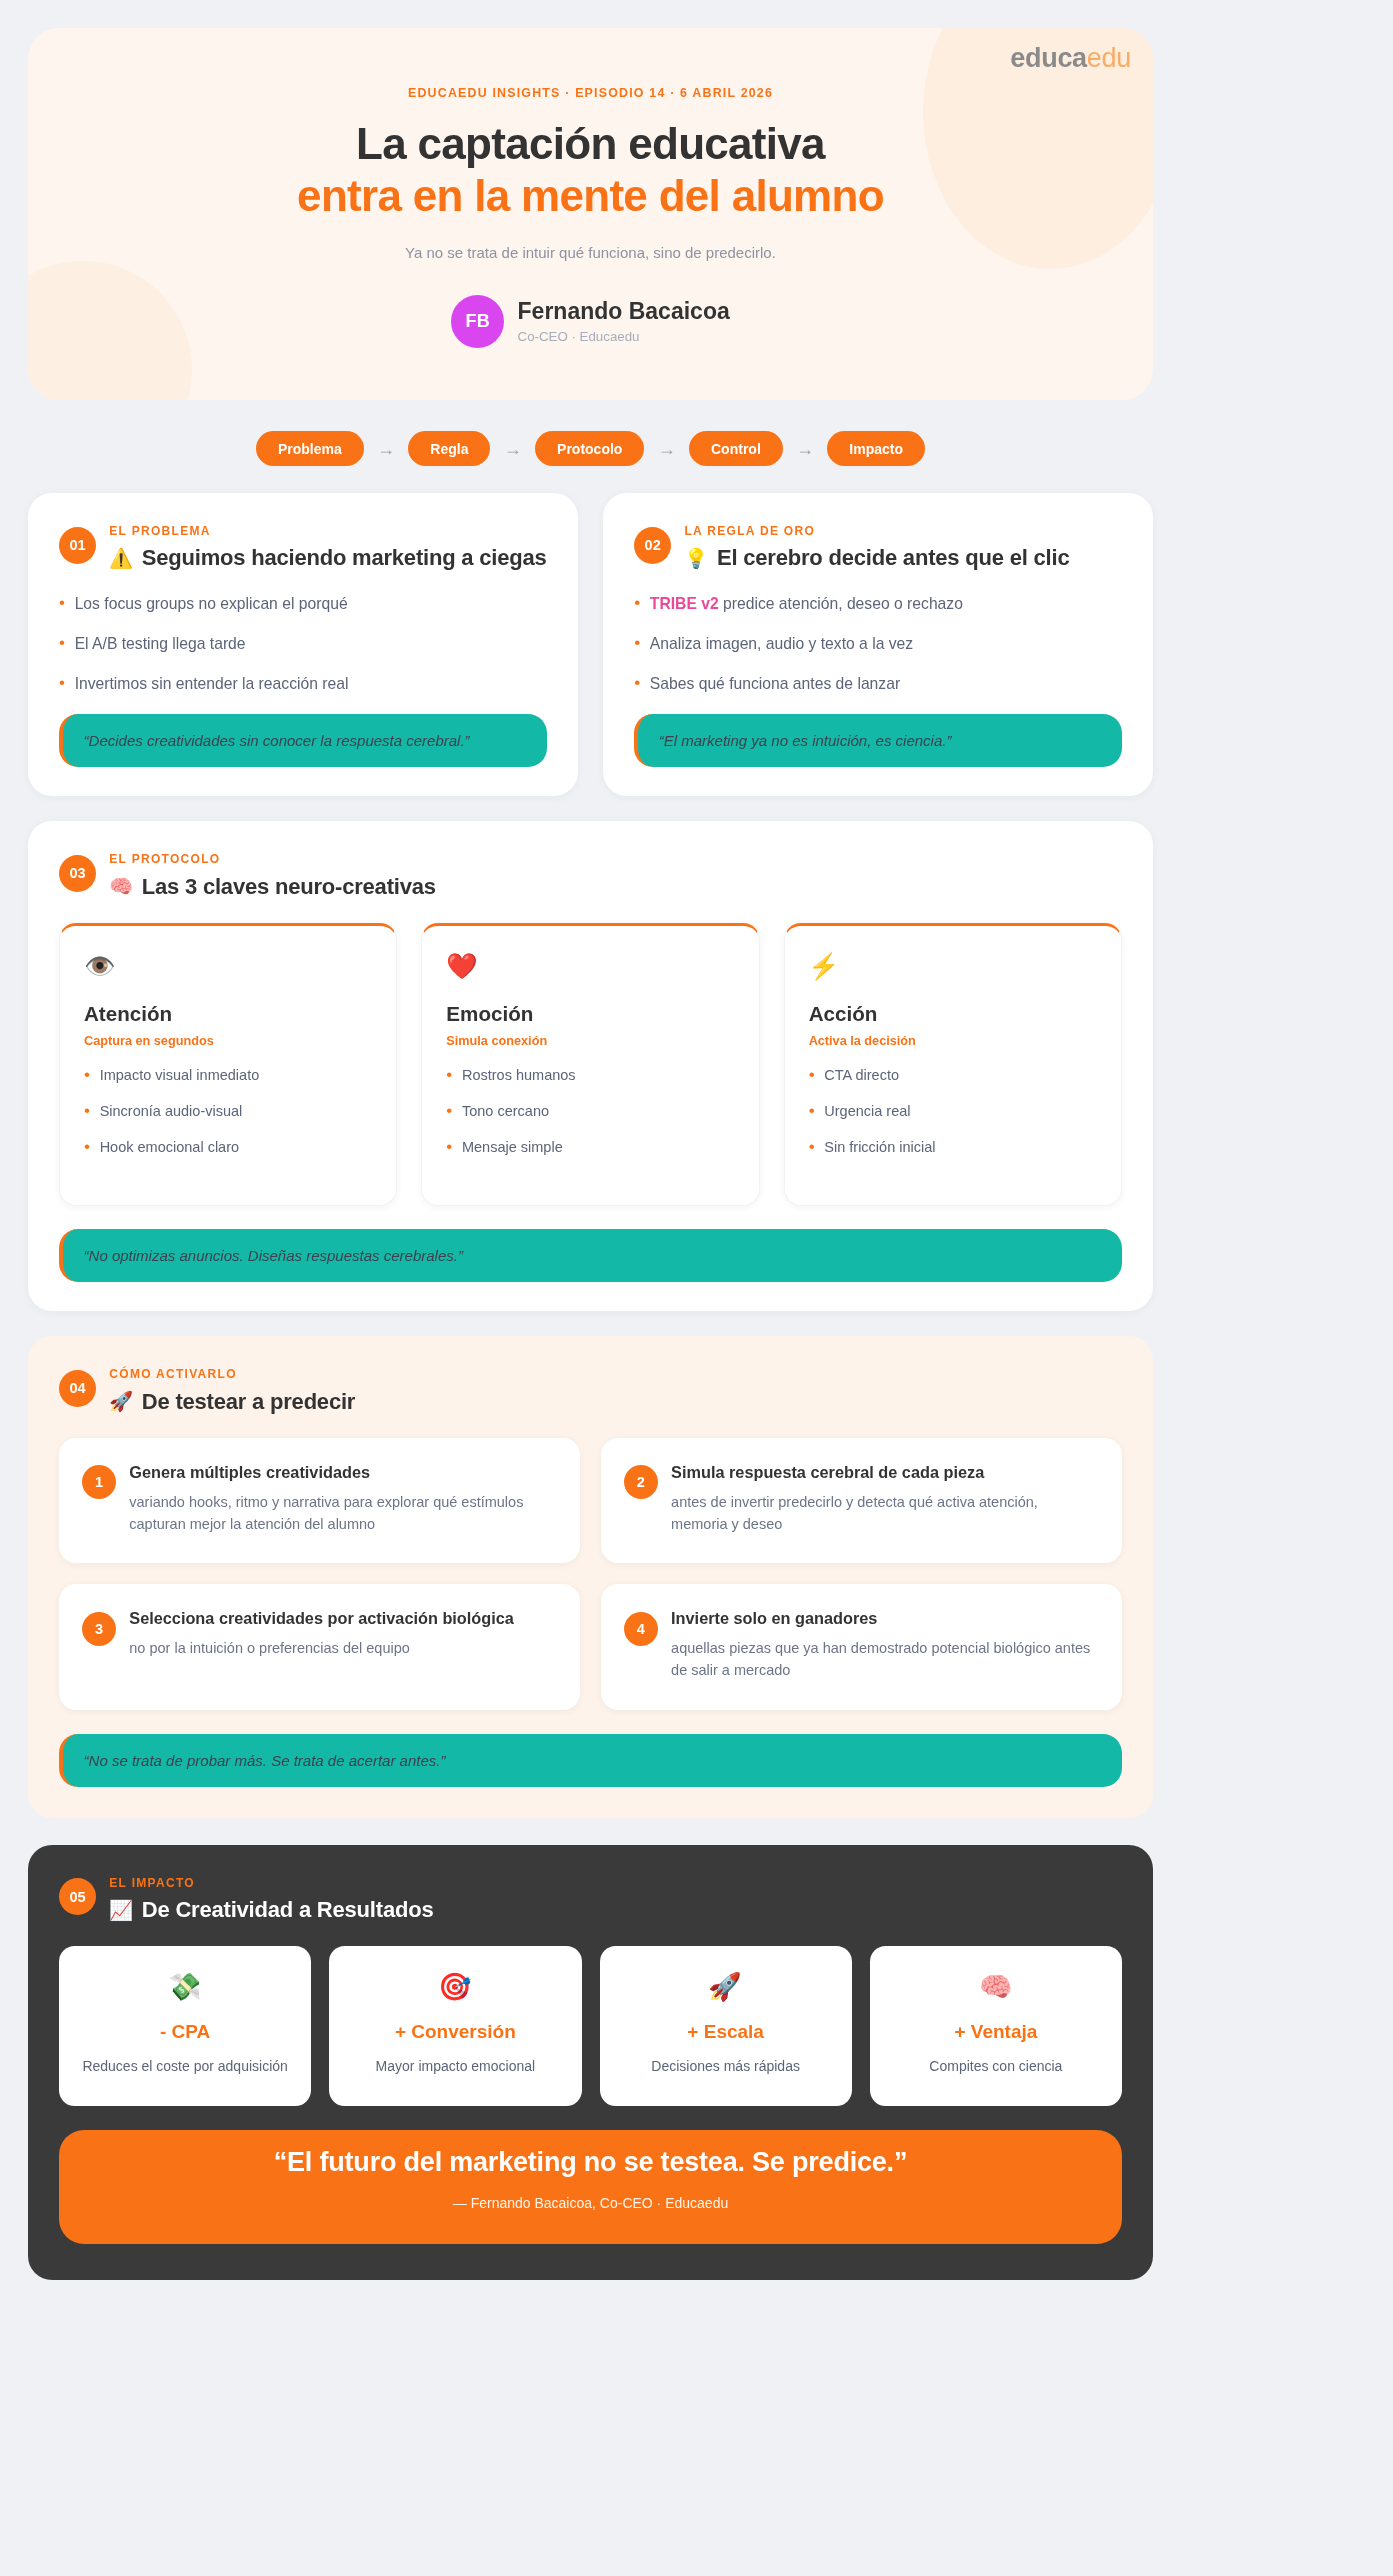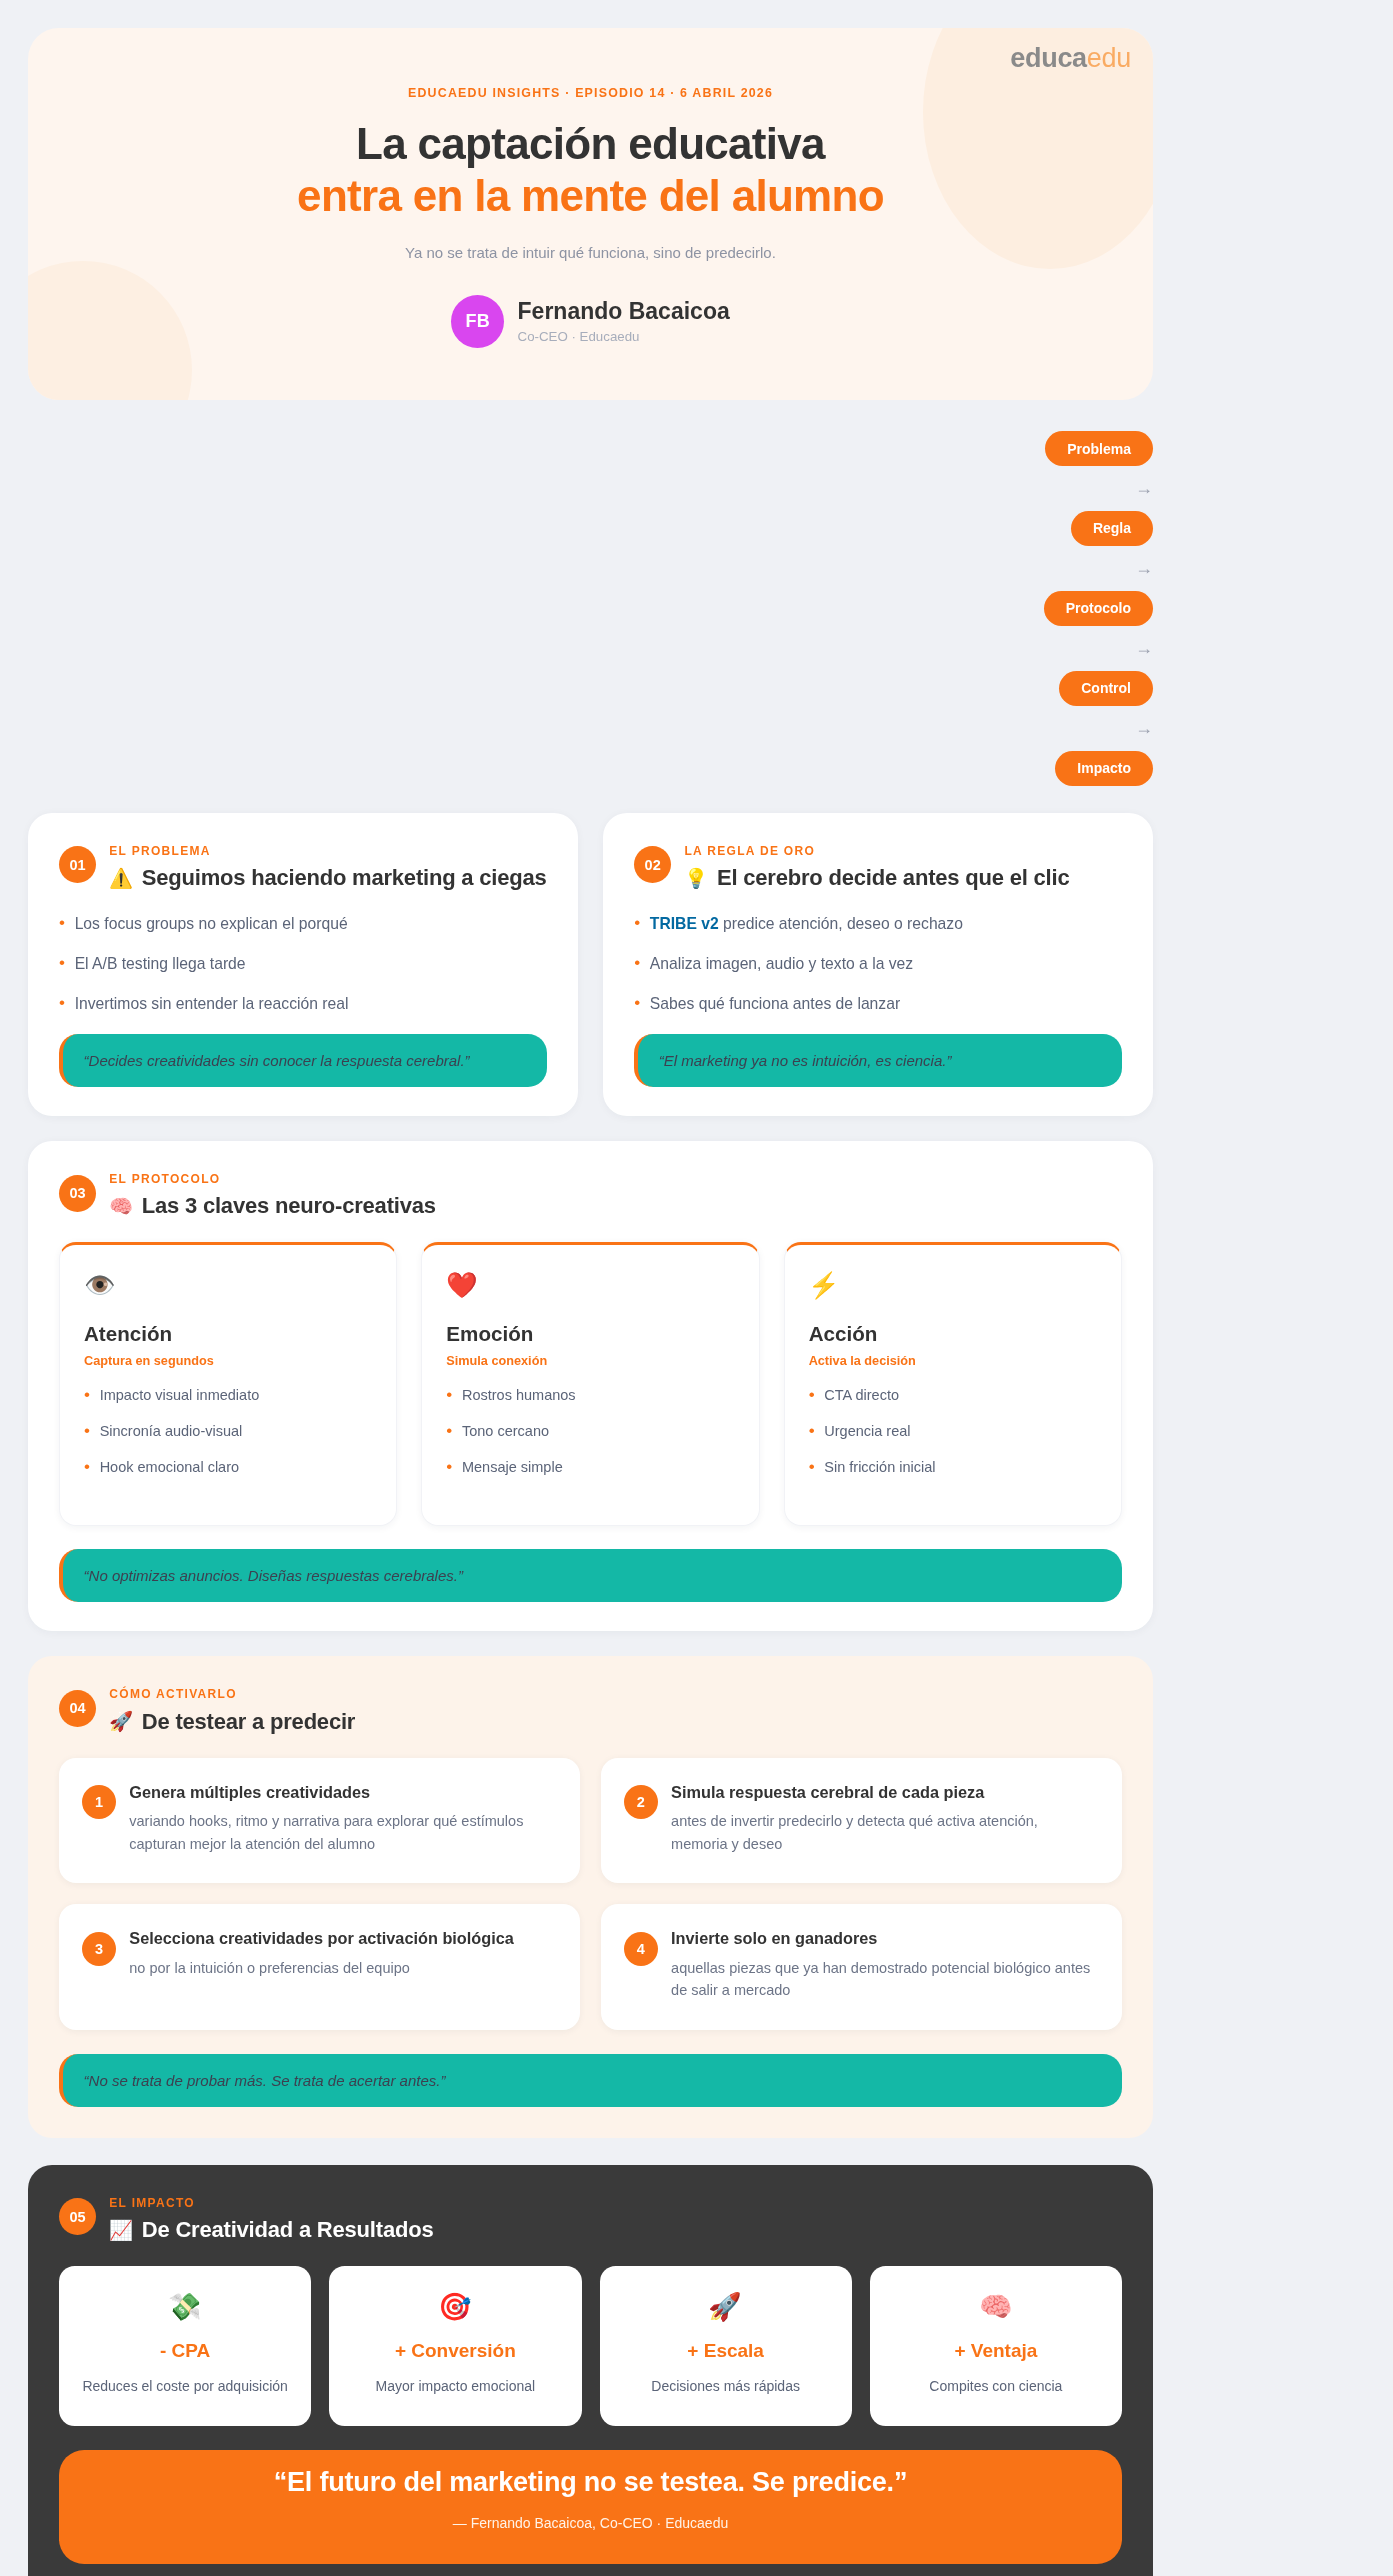--- a/index.html
+++ b/index.html
@@ -109,25 +109,24 @@
     margin-bottom: 4.2px;
   }
   .author-role {
     font-size: 13.3px;
     color: #a7adbb;
   }
 
   
   .flow {
     display: flex;
-    align-items: flex-end;
+    align-items: center;
     justify-content: center;
     gap: 13.3px;
     margin: 31px 0 27px 0;
-    flex-direction: column;
   }
   .flow-chip {
     background: #f97316;
     color: #ffffff;
     font-size: 14px;
     font-weight: bold;
     padding: 9.7px 22px;
     border-radius: 604px;
     white-space: nowrap;
   }
@@ -198,21 +197,21 @@
     color: #5b6478;
     margin-bottom: 19.4px;
     line-height: 1.3;
   }
   .bullet .dot {
     color: #f97316;
     font-size: 17px;
     line-height: 1.05;
     flex: 0 0 auto;
   }
-  .bullet b { color: #0369a1; font-weight: bold; }
+  .bullet b { color: #ec4899; font-weight: bold; }
 
   .quote {
     position: relative;
     background: #14b8a6;
     border-left: 4.2px solid #f97316;
     border-radius: 19px;
     padding: 18px 20.6px;
     font-size: 15px;
     font-weight: normal;
     font-style: italic;

